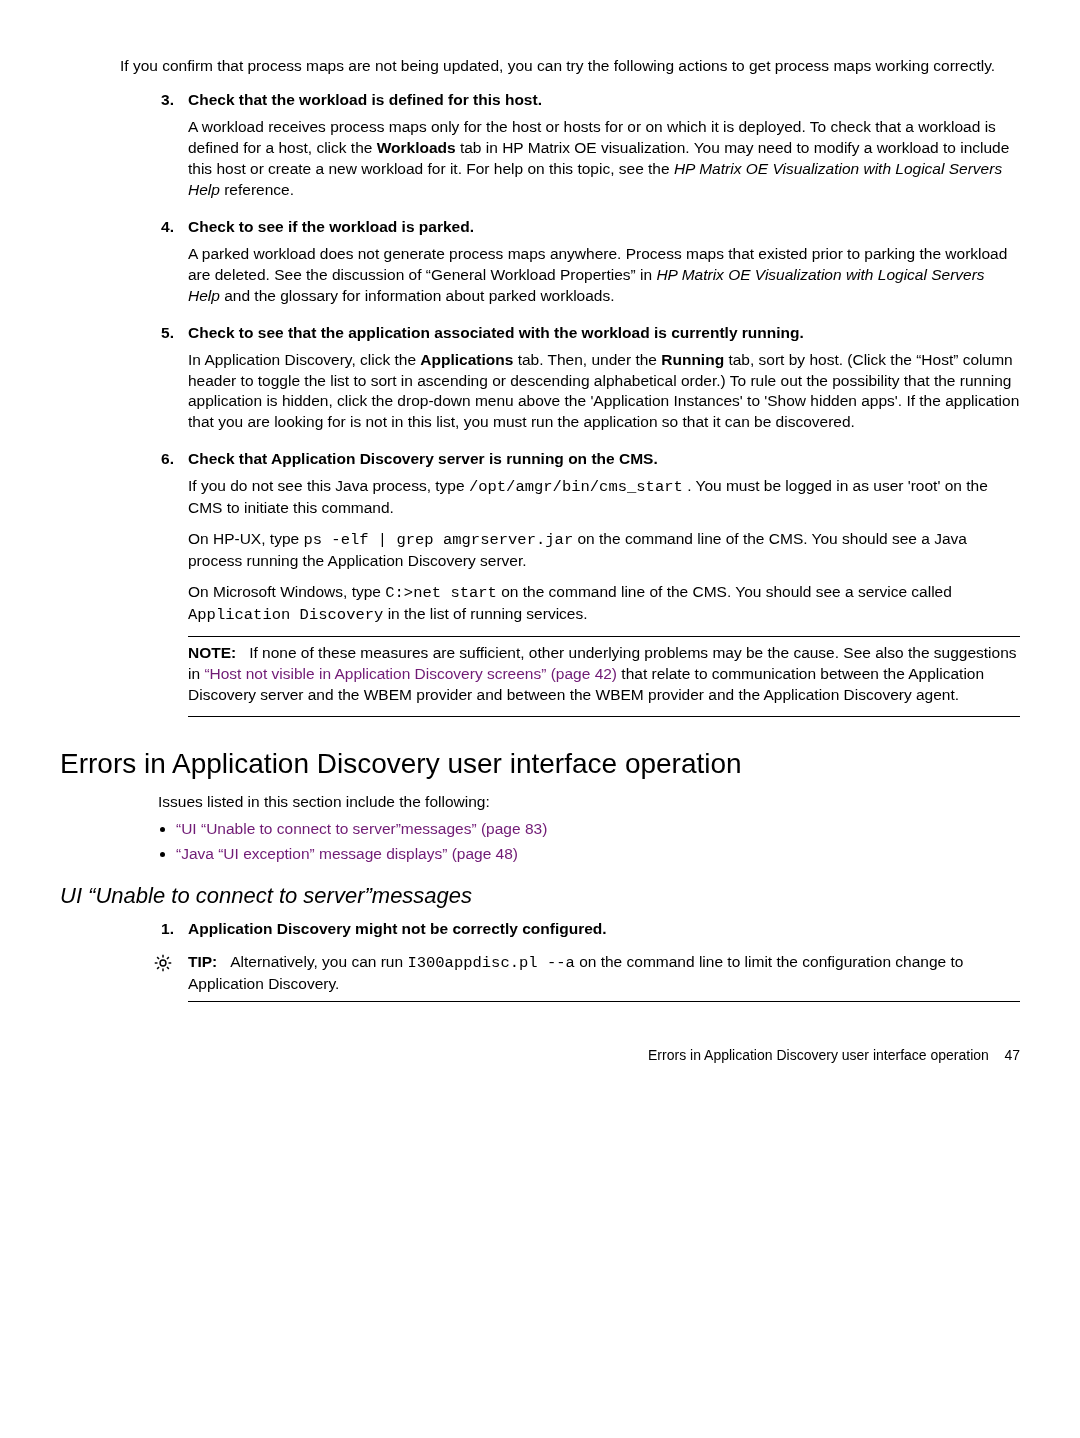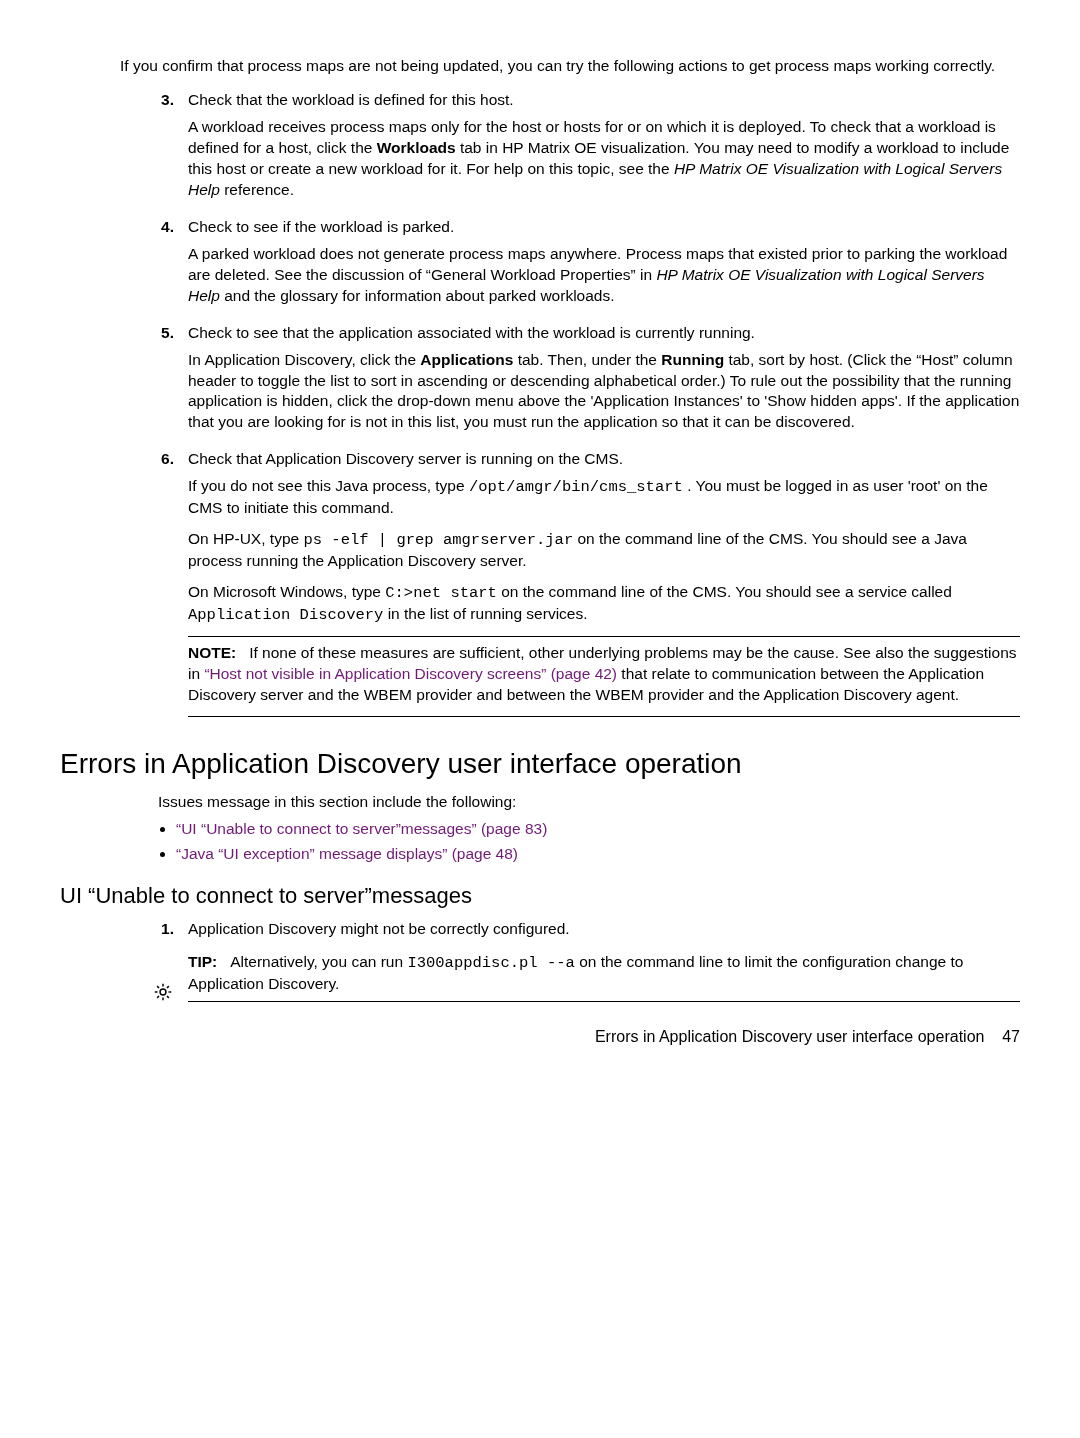--- a/index.html
+++ b/index.html
@@ -29,21 +29,21 @@
     flex-shrink: 0;
     font-weight: bold;
     text-align: right;
     padding-right: 14px;
     margin-left: 80px;
   }
   .num-content {
     flex: 1;
   }
   .step-head {
-    font-weight: normal;
+    font-weight: bold;
     margin-bottom: 6px;
   }
   .step-body p {
     margin: 0 0 10px 0;
   }
   .bold {
     font-weight: bold;
   }
   .italic {
     font-style: italic;
@@ -63,54 +63,55 @@
     font-family: Arial, sans-serif;
     font-weight: normal;
     font-size: 28px;
     margin: 22px 0 10px 0;
   }
   h2.subsection {
     font-family: Arial, sans-serif;
     font-weight: normal;
     font-size: 22px;
     margin: 16px 0 8px 0;
+    font-style: italic;
   }
   .section-body {
     margin-left: 98px;
   }
   ul.bullets {
     list-style: disc;
     padding-left: 18px;
     margin: 6px 0 6px 0;
   }
   ul.bullets li {
     margin-bottom: 4px;
   }
   a.link {
     color: #701a75;
     text-decoration: none;
   }
   .tip-row {
     display: flex;
-    align-items: flex-end;
+    align-items: flex-start;
     margin-left: 80px;
   }
   .tip-icon {
     width: 34px;
     flex-shrink: 0;
     text-align: right;
     padding-right: 14px;
     font-size: 18px;
     line-height: 1.1;
   }
   .tip-icon svg { display:inline-block; }
   .footer {
     text-align: right;
-    font-size: 16px;
-    margin-top: 18px;
+    font-size: 14px;
+    margin-top: 38px;
   }
 </style>
 </head>
 <body>
 
 <p class="indent-body">If you confirm that process maps are not being updated, you can try the following actions to get process maps working correctly.</p>
 
 <ol class="numbered">
 
   <li>
@@ -156,21 +157,21 @@
         <hr class="hr">
       </div>
     </div>
   </li>
 
 </ol>
 
 <h1 class="section">Errors in Application Discovery user interface operation</h1>
 
 <div class="section-body">
-  <p style="margin:0 0 6px 0;">Issues message in this section include the following:</p>
+  <p style="margin:0 0 6px 0;">Issues listed in this section include the following:</p>
   <ul class="bullets">
     <li><a class="link" href="#">“UI “Unable to connect to server”messages” (page 83)</a></li>
     <li><a class="link" href="#">“Java “UI exception” message displays” (page 48)</a></li>
   </ul>
 </div>
 
 <h2 class="subsection">UI “Unable to connect to server”messages</h2>
 
 <ol class="numbered">
   <li>

